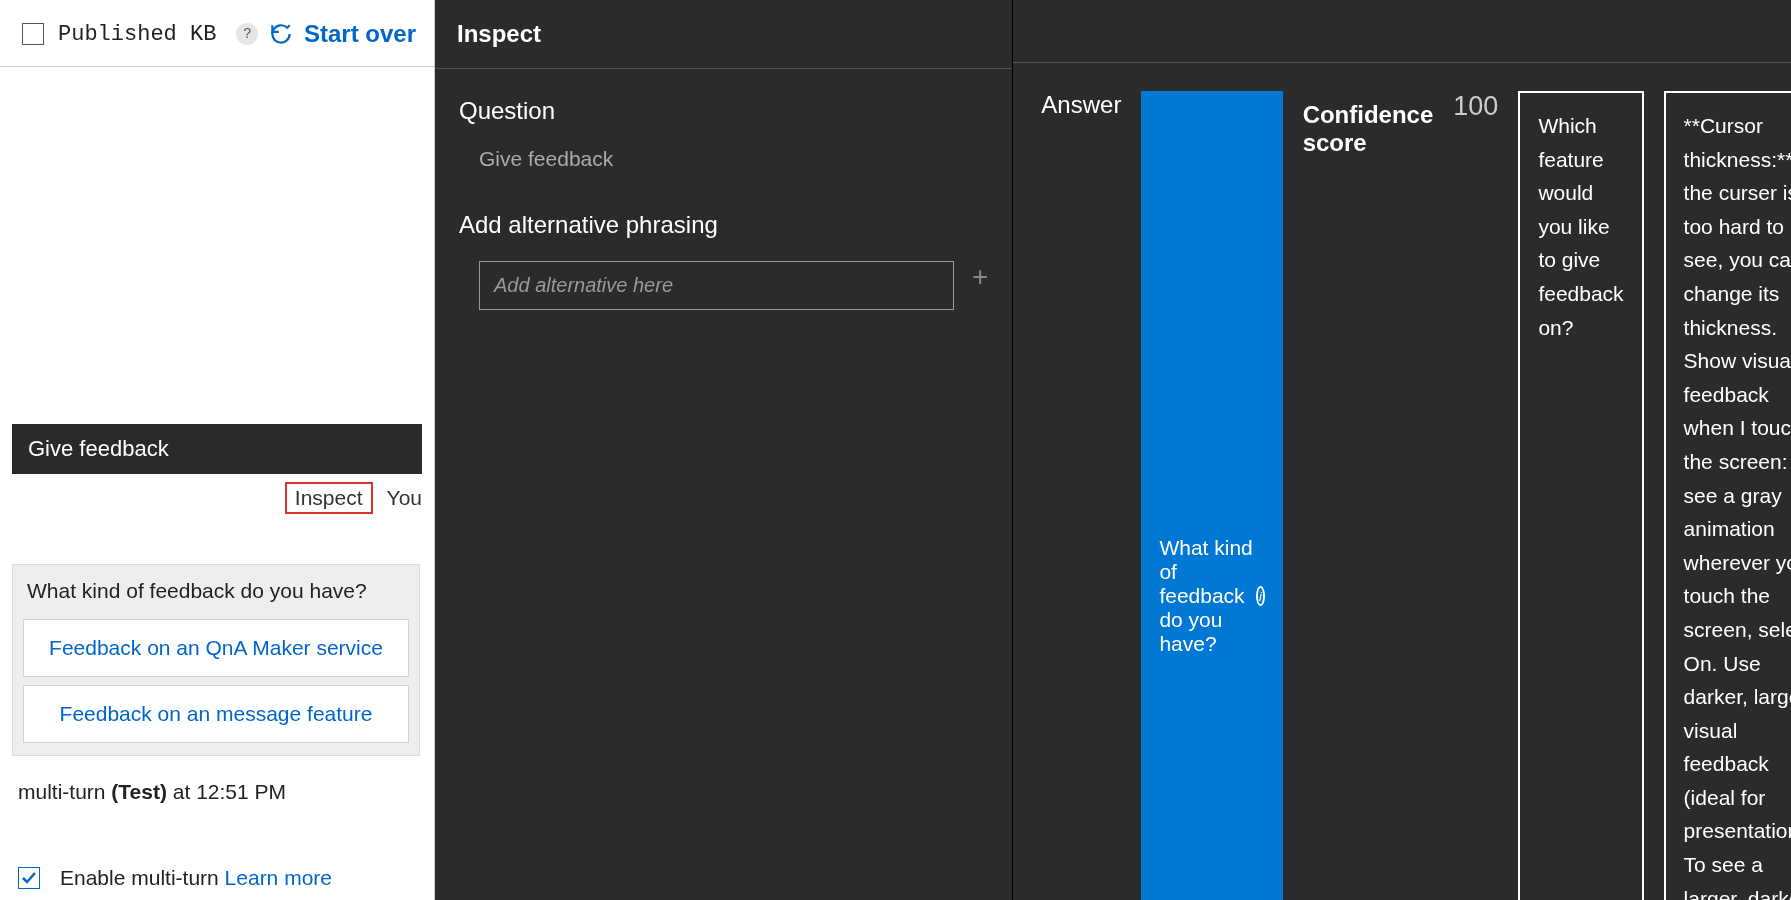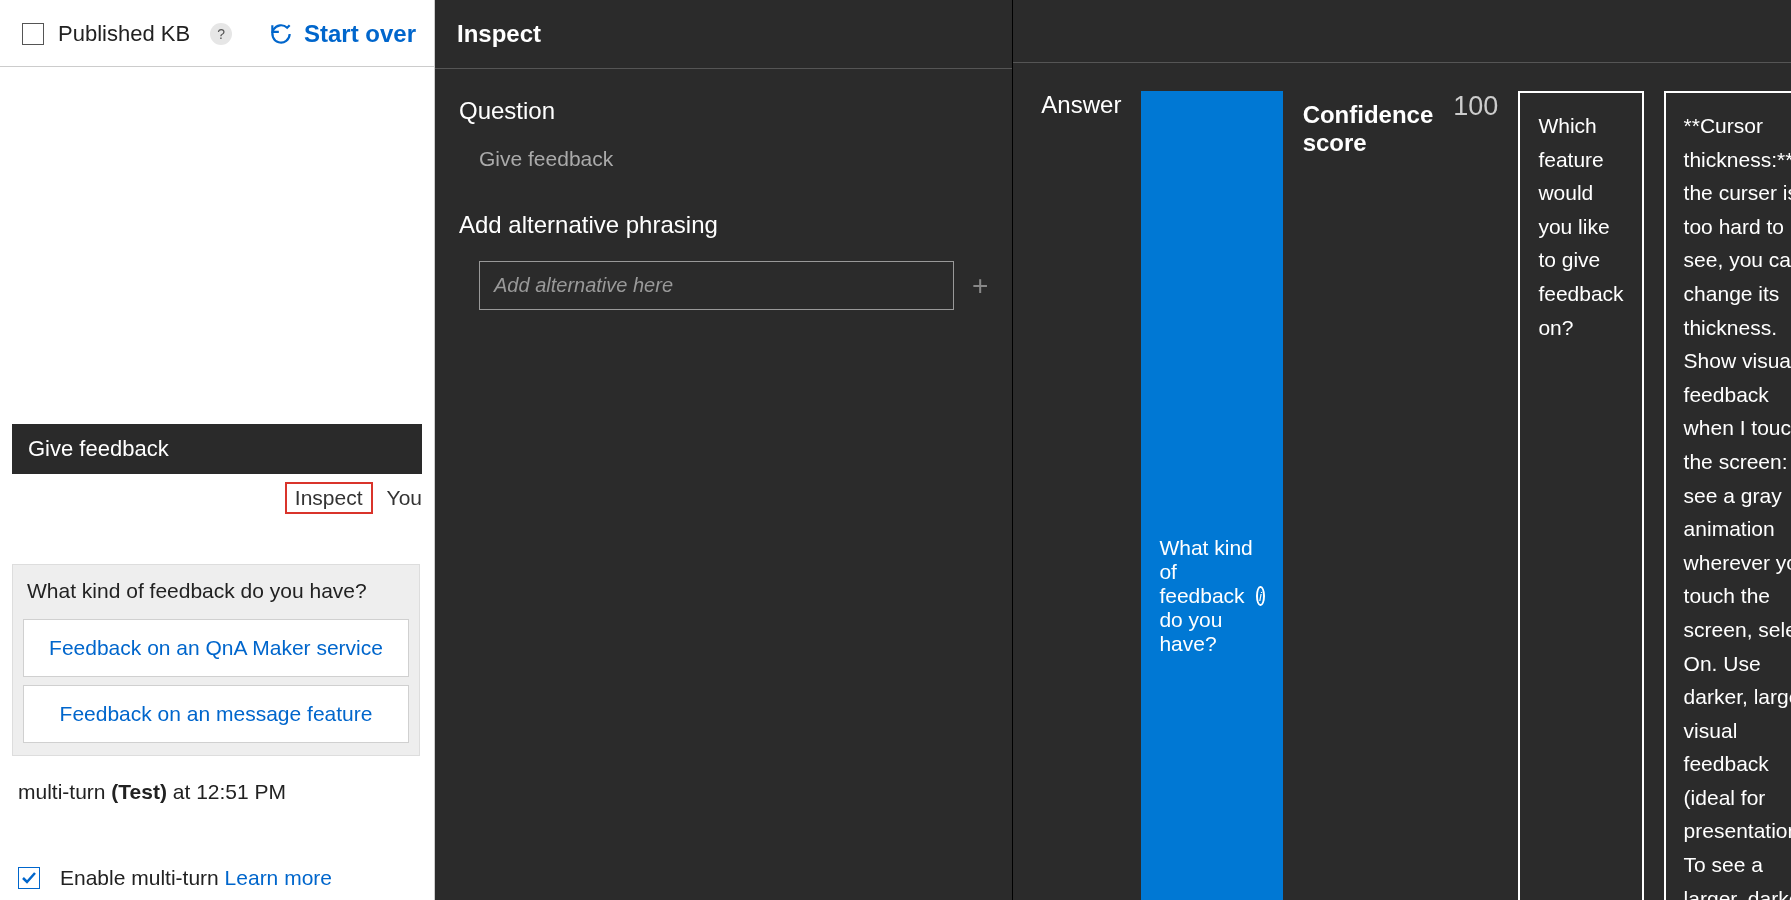--- a/index.html
+++ b/index.html
@@ -26,20 +26,21 @@
     display: flex;
     align-items: center;
     justify-content: space-between;
     padding: 20px 18px 18px 22px;
     border-bottom: 1px solid #ccc;
   }
   .kb-checkbox-wrap {
     display: flex;
     align-items: center;
     gap: 14px;
+    font-family: Liberation Mono, monospace;
   }
   .chkbox {
     width: 22px;
     height: 22px;
     border: 1px solid #555;
     background: #fff;
     display: inline-flex;
     align-items: center;
     justify-content: center;
   }
@@ -162,21 +163,21 @@
   }
   .mid-header {
     padding: 20px 22px;
     font-size: 24px;
     font-weight: 600;
     border-bottom: 1px solid #555;
   }
   .mid-body { padding: 28px 24px; }
   .section-title { font-size: 24px; margin-bottom: 22px; color: #fff; }
   .question-text { color: #aaa; font-size: 21px; padding-left: 20px; margin-bottom: 40px;}
-  .alt-row { display: flex; align-items: center; gap: 18px; padding-left: 20px;}
+  .alt-row { display: flex; gap: 18px; padding-left: 20px;}
   .alt-input {
     flex: 0 0 475px;
     border: 1px solid #999;
     background: transparent;
     padding: 12px 14px;
     color: #999;
     font-size: 20px;
     font-style: italic;
   }
   .plus-icon { color: #888; font-size: 28px; font-weight: 300; }

